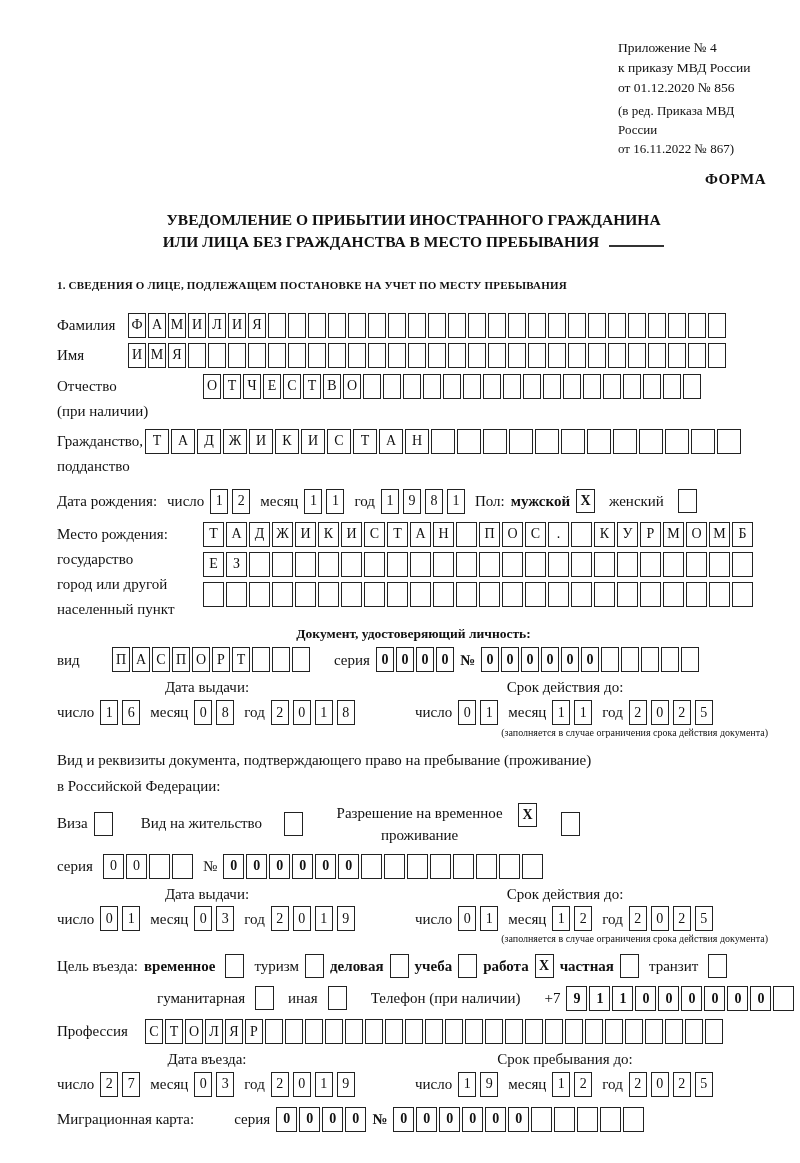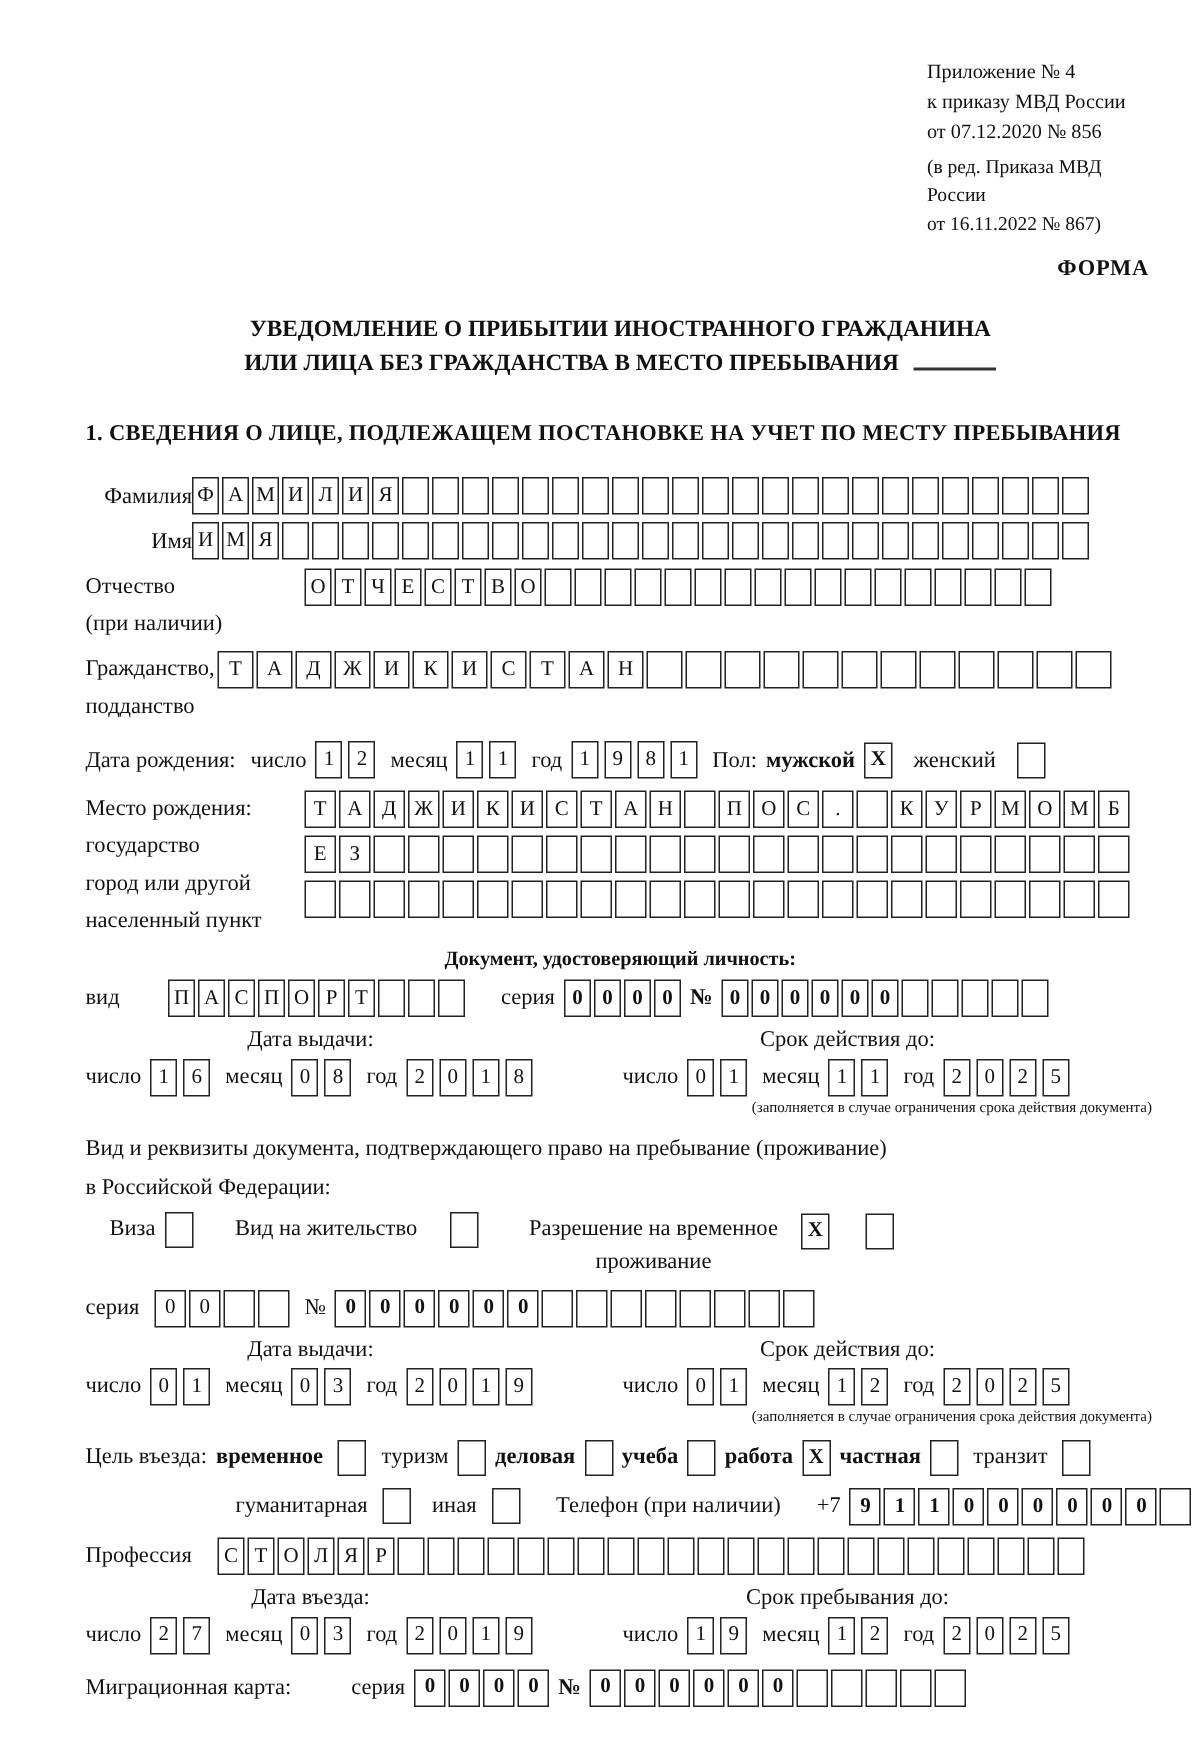--- a/index.html
+++ b/index.html
@@ -8,27 +8,27 @@
     padding:38px 30px 0 57px;position:relative;overflow:hidden;
     background:#fff;color:#111;
     font-family:"Liberation Serif","DejaVu Serif",serif;
     font-size:15px;line-height:1.25;
   }
   .hdr{margin-left:561px;font-size:13.5px;line-height:20px;}
   .hdr-sub{margin-top:3px;font-size:13px;line-height:19px;}
   .forma{margin-top:12px;text-align:right;padding-right:4px;font-weight:bold;font-size:15px;letter-spacing:.5px;}
   .title{margin-top:20px;text-align:center;font-weight:bold;font-size:15.5px;line-height:22px;}
   .uline{display:inline-block;width:55px;border-bottom:2px solid #333;height:.9em;margin-left:10px;}
-  .sec1{margin-top:26px;font-weight:bold;font-size:15px;letter-spacing:.2px;}
+  .sec1{margin-top:26px;font-weight:bold;font-size:11px;letter-spacing:.2px;}
 
   .frow{display:flex;align-items:center;margin-top:5px;}
   .frow.top{align-items:flex-start;}
   .mt10{margin-top:10px;} .mt20{margin-top:20px;} .mt8{margin-top:8px;} .mt6{margin-top:6px;}
   .lbl{flex:0 0 auto;white-space:nowrap;}
-  .w71{width:71px;text-align:right;} .w88{width:88px;} .w146{width:146px;}
+  .w71{width:71px;} .w88{width:88px;} .w146{width:146px;}
   .lblcol{flex:0 0 auto;}
   .lblcol div{line-height:25px;white-space:nowrap;}
 
   .cells{display:flex;gap:2px;}
   .cell{flex:0 0 auto;width:16px;height:23px;border:1.6px solid #222;
         display:flex;align-items:center;justify-content:center;
         font-size:14px;background:#fff;}
   .cells-md .cell{width:19px;}
   .cells-lg .cell{width:22px;}
   .cells-sp{gap:4px;}
@@ -40,39 +40,39 @@
   .dgroup{display:flex;align-items:center;}
   .dgroup .dl{margin-right:6px;white-space:nowrap;font-family:Liberation Serif, serif;}
   .dgroup .cells{margin-right:10px;}
   .dpair{display:flex;margin-top:6px;}
   .dcol1{width:358px;}
   .dcol2{flex:1 1 auto;}
   .dtitle{text-align:center;width:300px;margin-bottom:3px;}
   .dnote{text-align:right;font-size:10px;margin-top:2px;padding-right:2px;}
 
   .intro{margin-top:8px;line-height:24px;}
-  .opts{display:flex;align-items:flex-start;margin-top:4px;margin-left:16px;}
+  .opts{display:flex;align-items:center;margin-top:4px;}
   .opt{display:flex;align-items:center;}
   .opt.top{align-items:flex-start;}
   .optlbl-c{text-align:center;line-height:22px;}
   .w185{width:185px;} .w178{width:178px;}
 
   .purline{display:flex;align-items:center;flex-wrap:nowrap;}
   .purline .plbl{white-space:nowrap;}
   .indent100{margin-left:100px;}
 </style>
 </head>
 <body>
 
 <div class="page">
 
   <div class="hdr">
     <div>Приложение № 4</div>
     <div>к приказу МВД России</div>
-    <div>от 07.12.2020 № 856</div>
+    <div>от 01.12.2020 № 856</div>
     <div class="hdr-sub">
       <div>(в ред. Приказа МВД России</div>
       <div>от 16.11.2022 № 867)</div>
     </div>
   </div>
 
   <div class="forma">ФОРМА</div>
 
   <div class="title">
     <div>УВЕДОМЛЕНИЕ О ПРИБЫТИИ ИНОСТРАННОГО ГРАЖДАНИНА</div>

